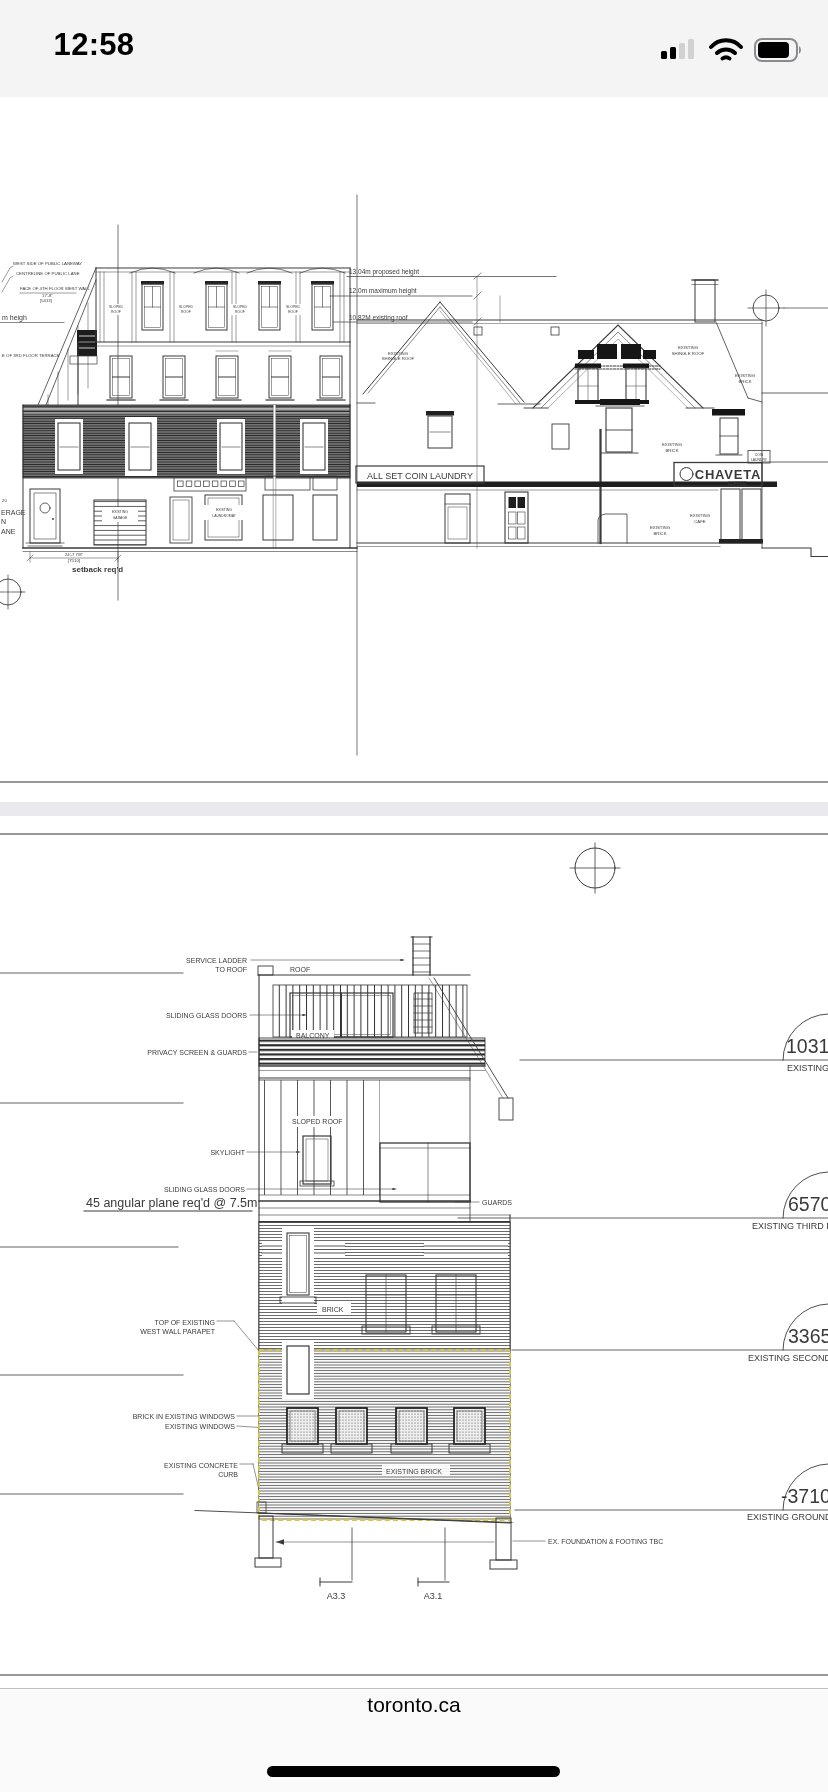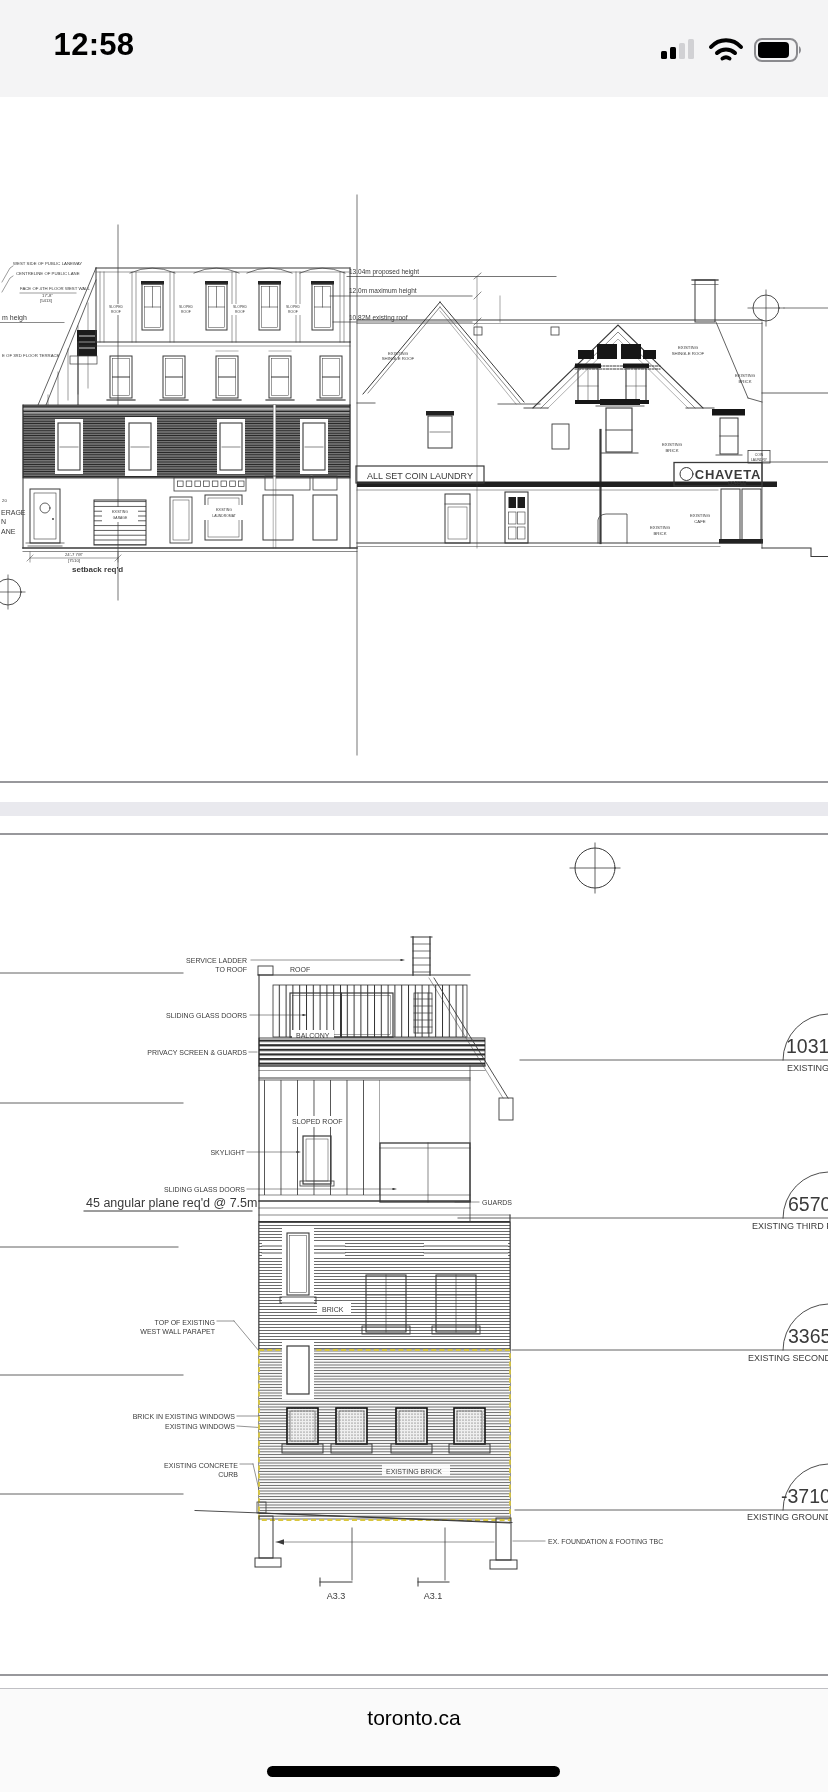--- a/index.html
+++ b/index.html
@@ -21,21 +21,21 @@
   svg.sheet { display:block; }
   svg.sheet text { font-family:"Liberation Sans", sans-serif; fill:#3a3a3a; stroke:none; }
   .ln { stroke:#3a3a3a; fill:none; stroke-linecap:square; }
   .s34{font-size:3.4px}.s4{font-size:4.3px}.s45{font-size:4.6px}
   .s65{font-size:6.5px}.s7{font-size:7px}.s8{font-size:8px;font-weight:bold}
   .s9{font-size:9px}.s12{font-size:12.5px}.s13{font-size:13px;font-weight:600;letter-spacing:.8px}
   .s19{font-size:19.5px}.mid{text-anchor:middle}.end{text-anchor:end}
 
   
   .footer { position:absolute; left:0; top:1688px; width:828px; height:104px; background:#fafafa; border-top:1px solid #c0c0c4; }
-  .site-label { margin-top:17px; text-align:center; font-size:21px; color:#000; }
+  .site-label { margin-top:4px; text-align:center; font-size:21px; color:#000; }
   .home-indicator { position:absolute; left:267px; top:77px; width:293px; height:11px; border-radius:6px; background:#000; }
 </style>
 </head>
 <body>
 
 <div class="screen">
 
   <div class="status-bar">
     <div class="sb-time">12:58</div>
     <div class="sb-icons">

